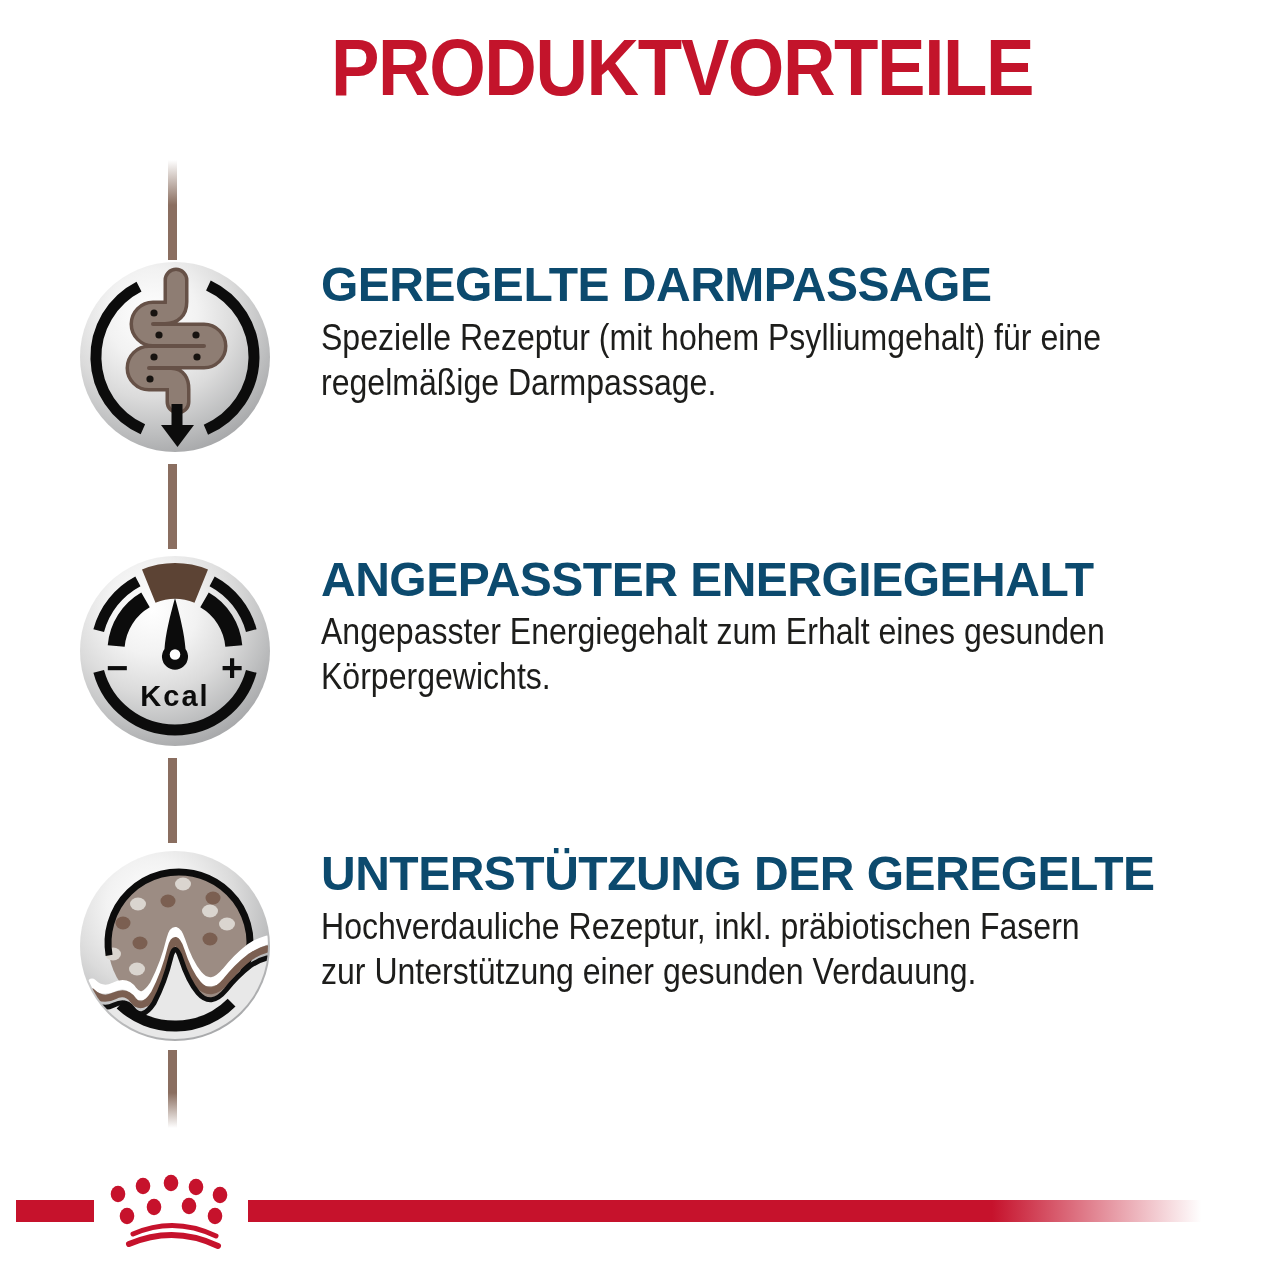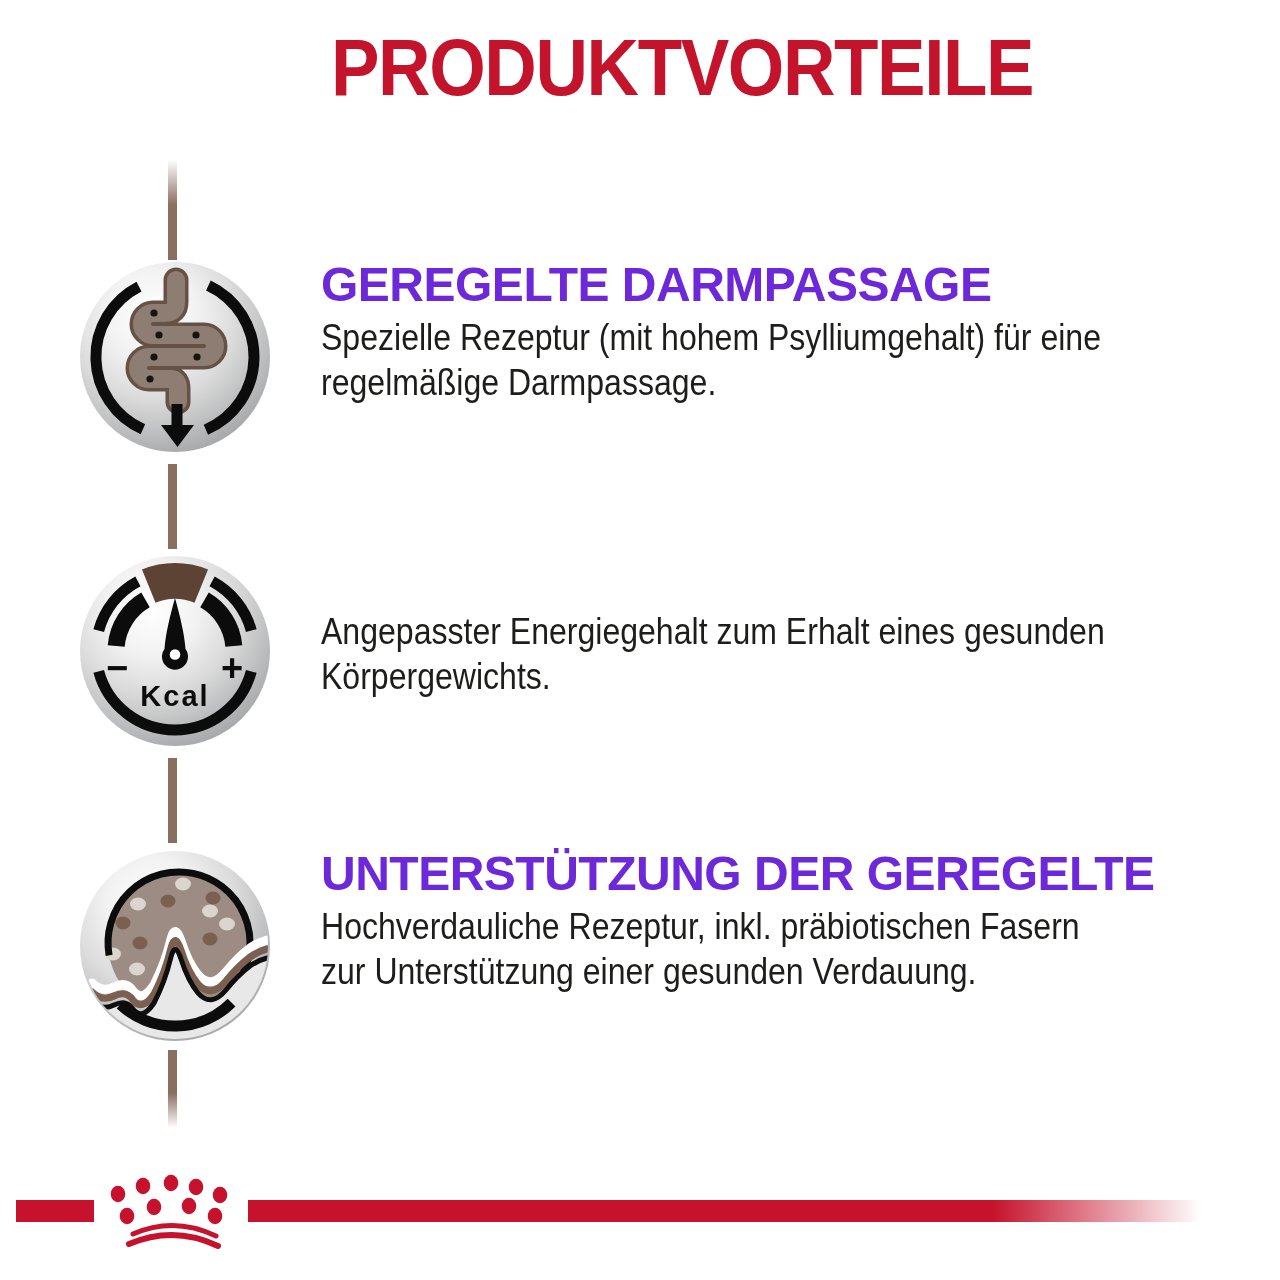--- a/index.html
+++ b/index.html
@@ -22,21 +22,21 @@
   .seg1{top:160px;height:100px;}
   .seg2{top:464px;height:85px;}
   .seg3{top:758px;height:85px;}
   .seg4{top:1050px;height:78px;}
   
   .benefit-icon{position:absolute;left:64px;width:190px;height:190px;}
   .icon1{top:262px;} .icon2{top:556px;} .icon3{top:851px;}
   
   .benefit-heading{
     position:absolute;left:305px;
-    font-size:48px;line-height:48px;font-weight:bold;color:#6d28d9;
+    font-size:48px;line-height:48px;font-weight:bold;color:#0c4a6e;
     white-space:nowrap;letter-spacing:-0.5px;
   }
   .h1{top:261px;} .h2{top:556px;} .h3{top:850px;}
   .benefit-body{
     position:absolute;left:305px;width:1000px;
     font-size:36px;line-height:45px;color:#1D1D1B;
     transform:scaleX(0.89);transform-origin:left top;
   }
   .benefit-body div{white-space:nowrap;}
   .b1{top:315px;} .b2{top:609px;} .b3{top:904px;}
@@ -113,20 +113,21 @@
       <path d="M124.5,43.9 A59,59 0 0 1 153.8,89.9"></path>
     </g>
     <g>
       <path d="M95,42 C90,60 85.5,78 84.5,93 A13,13 0 1 0 105.5,93 C104.5,78 100,60 95,42 Z" fill="#0C0C0C"></path>
       <circle cx="95" cy="98.5" r="5.3" fill="#FDFDFD"></circle>
     </g>
     <text x="37" y="125" font-size="38" font-weight="bold" fill="#0C0C0C" text-anchor="middle">−</text>
     <text x="152" y="125" font-size="38" font-weight="bold" fill="#0C0C0C" text-anchor="middle">+</text>
     <text x="95" y="150" font-size="29" font-weight="bold" letter-spacing="2" fill="#0C0C0C" text-anchor="middle">Kcal</text>
   </svg>
+  <div class="benefit-heading h2">ANGEPASSTER ENERGIEGEHALT</div>
   <div class="benefit-body b2">
     <div>Angepasster Energiegehalt zum Erhalt eines gesunden</div>
     <div>Körpergewichts.</div>
   </div>
 
   <svg class="benefit-icon icon3" viewBox="0 0 190 190">
     <clipPath id="clip3">
         <circle cx="95" cy="95" r="93"></circle>
       </clipPath>
     <circle cx="95" cy="95" r="95" fill="url(#metal)"></circle>

